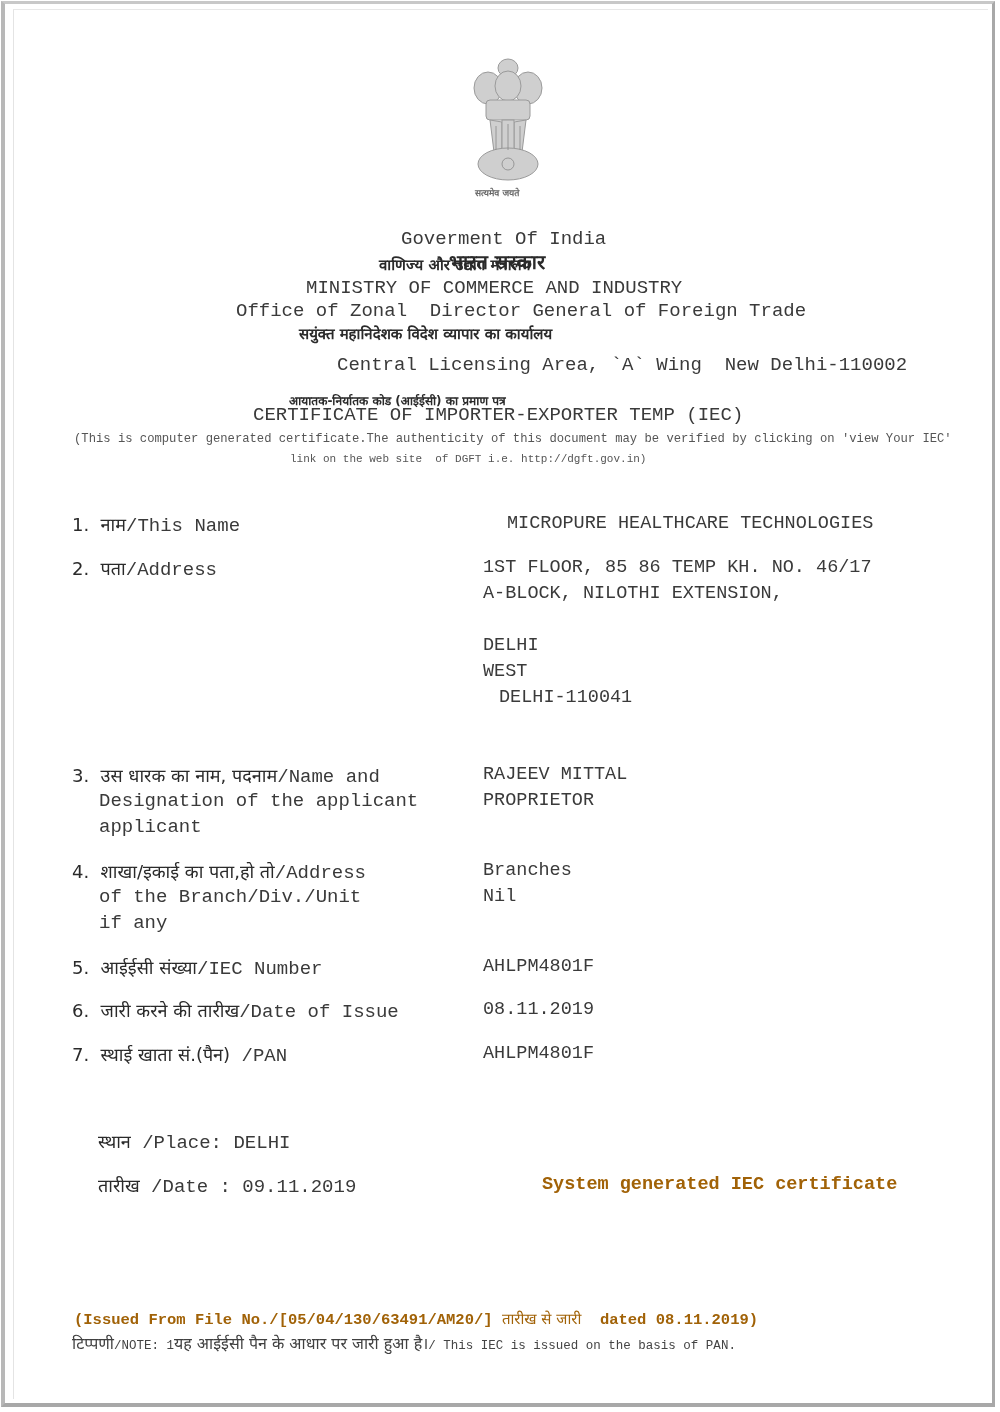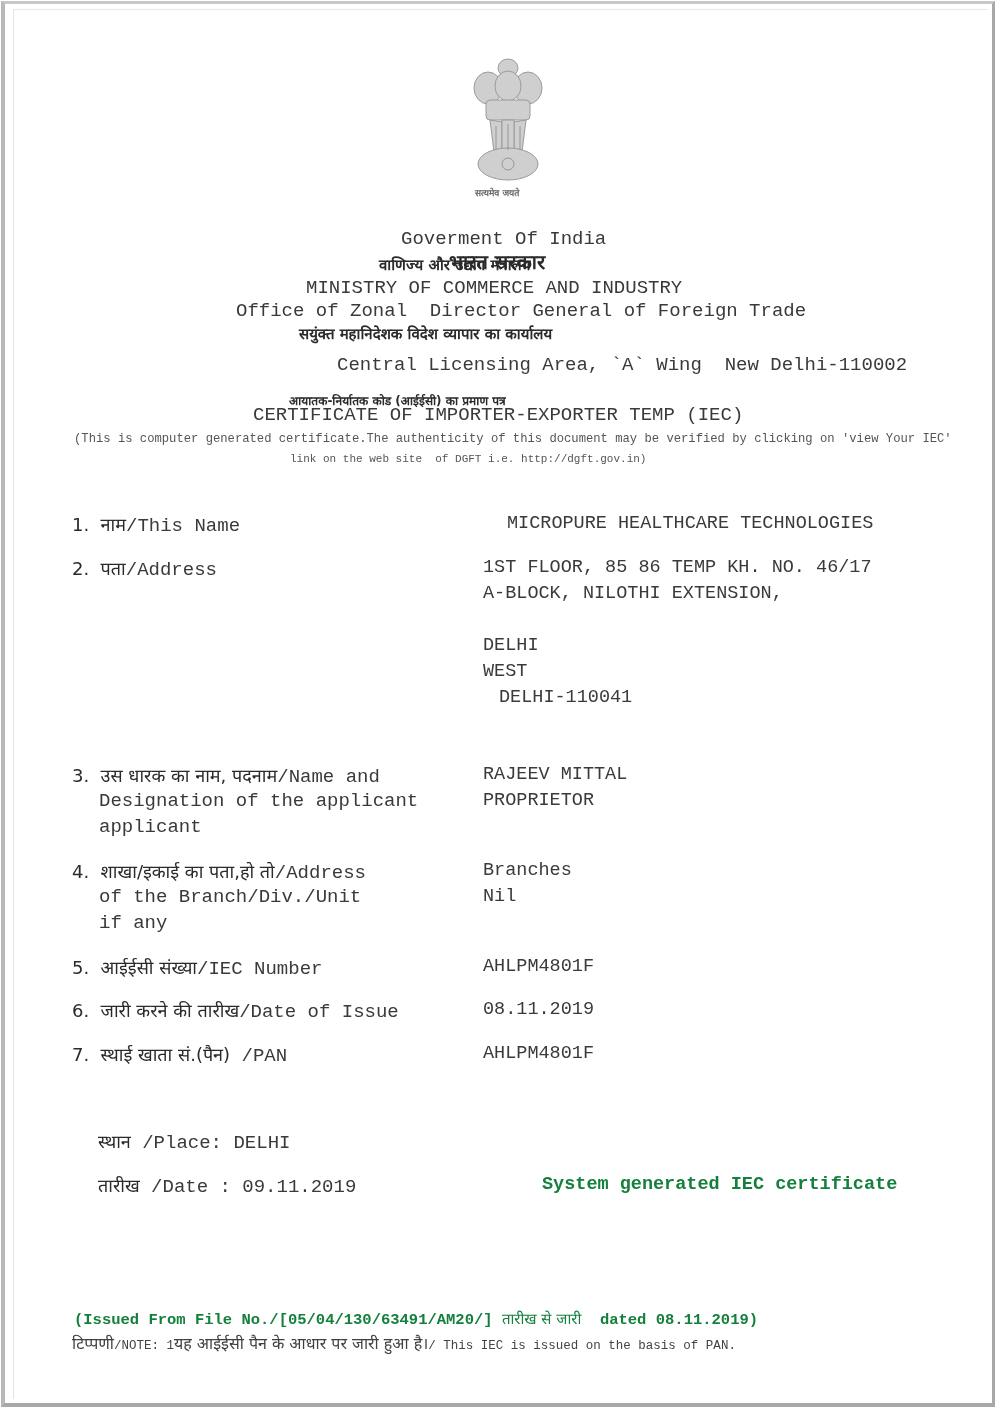--- a/index.html
+++ b/index.html
@@ -30,21 +30,21 @@
   .h-eng4 { left: 337px; top: 354px; font-size: 19px; }
   .h-hin4 { left: 289px; top: 392px; font-size: 12px; font-weight: 700; }
   .h-eng5 { left: 253px; top: 404px; font-size: 19px; }
   .note1 { left: 74px; top: 432px; font-size: 12.2px; color: #555; }
   .note2 { left: 290px; top: 453px; font-size: 11px; color: #555; }
 
   .label { font-size: 19px; }
   .label .hin { font-family: "DejaVu Sans", sans-serif; font-size: 18px; color: #2a2a2a; }
   .value { font-size: 18.5px; }
 
-  .bold-mono { font-weight: 700; color: #15803d; }
+  .bold-mono { font-weight: 700; color: #a16207; }
   .foot1 { left: 74px; top: 1308px; font-size: 15.5px; }
   .foot1 .hin { font-family: "DejaVu Sans", sans-serif; font-weight: 400; font-size: 15px; }
   .foot2 { left: 72px; top: 1332px; font-size: 12.5px; color: #444; }
   .foot2 .hin { font-family: "DejaVu Sans", sans-serif; font-size: 16px; color: #404040; margin-top: 8px; }
 </style>
 </head>
 <body>
 
 <div class="frame">
     <div class="frame-inner"></div>

